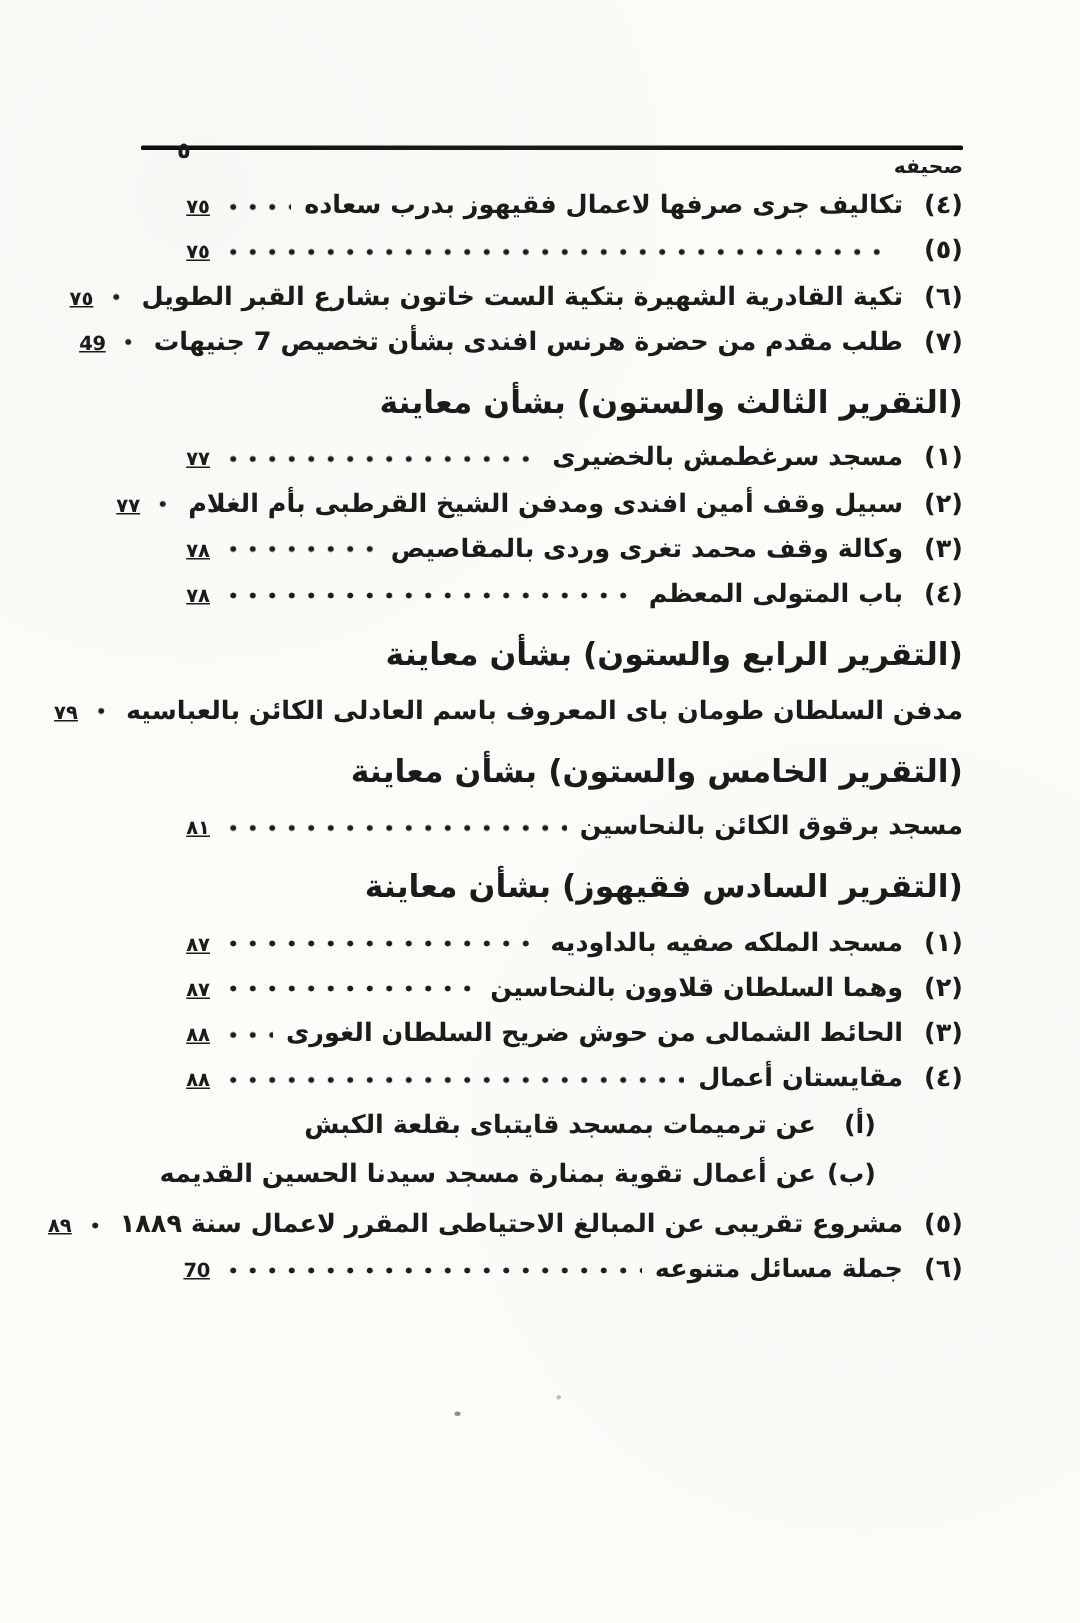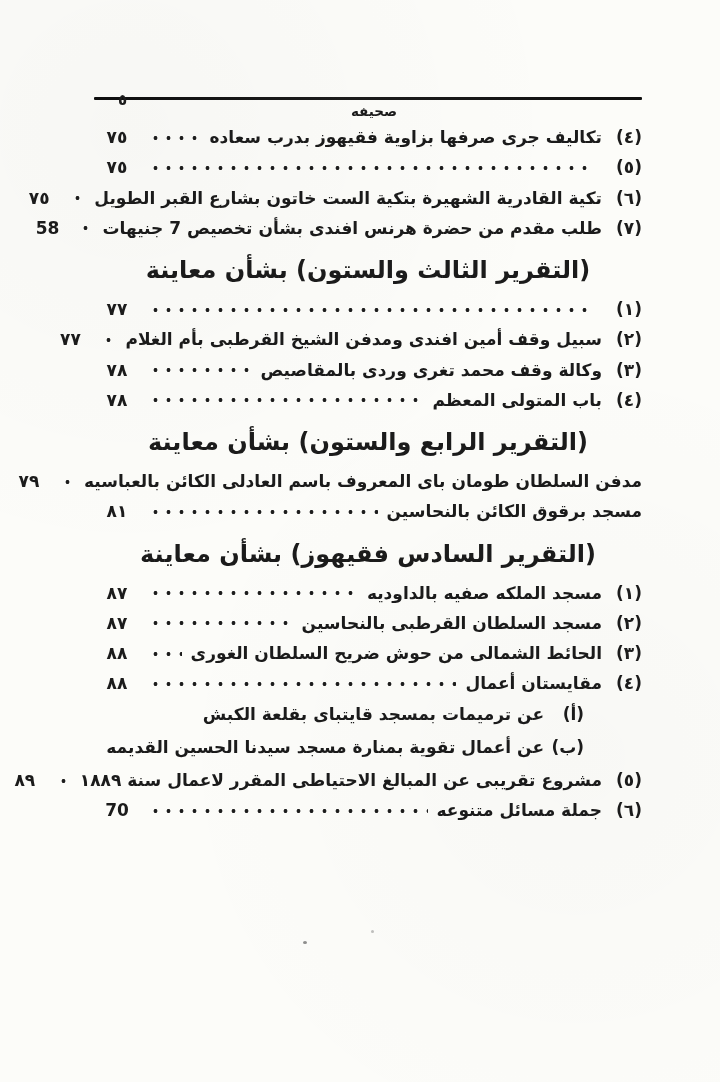--- a/index.html
+++ b/index.html
@@ -47,21 +47,21 @@
     font-weight: 700;
   }
   .rule {
     height: 3px;
     background: linear-gradient(to left, #101010 0%, #1c1c1c 55%, #0e0e0e 100%);
     border-radius: 1px;
   }
   .col-label {
     font-size: 13.5px;
     font-weight: 700;
-    text-align: center;
+    text-align: right;
     padding-left: 12px;
     margin: 3px 0 8px 0;
   }
   .row {
     display: flex;
     align-items: baseline;
     font-size: 17px;
     font-weight: 700;
     line-height: 1.25;
     margin-bottom: 9px;
@@ -82,28 +82,29 @@
     margin: 0 9px 0 9px;
     align-self: center;
     background-image: radial-gradient(circle, #1d1d1d 1.7px, rgba(0,0,0,0) 2.2px);
     background-size: 13px 6px;
     background-repeat: repeat-x;
     background-position: left center;
   }
   .row .pg {
     flex: 0 0 auto;
     min-width: 46px;
-    text-align: center;
-    font-size: 17px;
+    text-align: right;
+    font-size: 13px;
+    text-decoration: underline;
   }
   .row.heading {
     display: block;
-    text-align: center;
+    text-align: right;
     margin: 16px 0 14px 0;
-    font-size: 24px;
+    font-size: 21px;
   }
   .row.sub {
     margin-right: 58px;
     margin-bottom: 12px;
   }
   .row.sub .num {
     min-width: 40px;
   }
   .speck {
     position: absolute;
@@ -122,44 +123,45 @@
       <span class="pnum">٥</span>
     </div>
 
     <div class="rule"></div>
 
     <div class="col-label">صحيفه</div>
 
     <div>
         <div class="row">
           <span class="num">(٤)</span>
-          <span class="title">تكاليف جرى صرفها بزاوية فقيهوز بدرب سعاده</span>
+          <span class="title">تكاليف جرى صرفها لاعمال فقيهوز بدرب سعاده</span>
           <span class="leader"></span>
           <span class="pg">٧٥</span>
         </div>
         <div class="row">
           <span class="num">(٥)</span>
           <span class="leader"></span>
           <span class="pg">٧٥</span>
         </div>
         <div class="row">
           <span class="num">(٦)</span>
           <span class="title">تكية القادرية الشهيرة بتكية الست خاتون بشارع القبر الطويل</span>
           <span class="leader"></span>
           <span class="pg">٧٥</span>
         </div>
         <div class="row">
           <span class="num">(٧)</span>
           <span class="title">طلب مقدم من حضرة هرنس افندى بشأن تخصيص 7 جنيهات</span>
           <span class="leader"></span>
-          <span class="pg">58</span>
+          <span class="pg">49</span>
         </div>
         <div class="row heading"><span>(التقرير الثالث والستون) بشأن معاينة</span></div>
         <div class="row">
           <span class="num">(١)</span>
+          <span class="title">مسجد سرغطمش بالخضيرى</span>
           <span class="leader"></span>
           <span class="pg">٧٧</span>
         </div>
         <div class="row">
           <span class="num">(٢)</span>
           <span class="title">سبيل وقف أمين افندى ومدفن الشيخ القرطبى بأم الغلام</span>
           <span class="leader"></span>
           <span class="pg">٧٧</span>
         </div>
         <div class="row">
@@ -173,35 +175,36 @@
           <span class="title">باب المتولى المعظم</span>
           <span class="leader"></span>
           <span class="pg">٧٨</span>
         </div>
         <div class="row heading"><span>(التقرير الرابع والستون) بشأن معاينة</span></div>
         <div class="row">
           <span class="title">مدفن السلطان طومان باى المعروف باسم العادلى الكائن بالعباسيه</span>
           <span class="leader"></span>
           <span class="pg">٧٩</span>
         </div>
+        <div class="row heading"><span>(التقرير الخامس والستون) بشأن معاينة</span></div>
         <div class="row">
           <span class="title">مسجد برقوق الكائن بالنحاسين</span>
           <span class="leader"></span>
           <span class="pg">٨١</span>
         </div>
         <div class="row heading"><span>(التقرير السادس فقيهوز) بشأن معاينة</span></div>
         <div class="row">
           <span class="num">(١)</span>
           <span class="title">مسجد الملكه صفيه بالداوديه</span>
           <span class="leader"></span>
           <span class="pg">٨٧</span>
         </div>
         <div class="row">
           <span class="num">(٢)</span>
-          <span class="title">مسجد السلطان القرطبى بالنحاسين</span>
+          <span class="title">وهما السلطان قلاوون بالنحاسين</span>
           <span class="leader"></span>
           <span class="pg">٨٧</span>
         </div>
         <div class="row">
           <span class="num">(٣)</span>
           <span class="title">الحائط الشمالى من حوش ضريح السلطان الغورى</span>
           <span class="leader"></span>
           <span class="pg">٨٨</span>
         </div>
         <div class="row">

